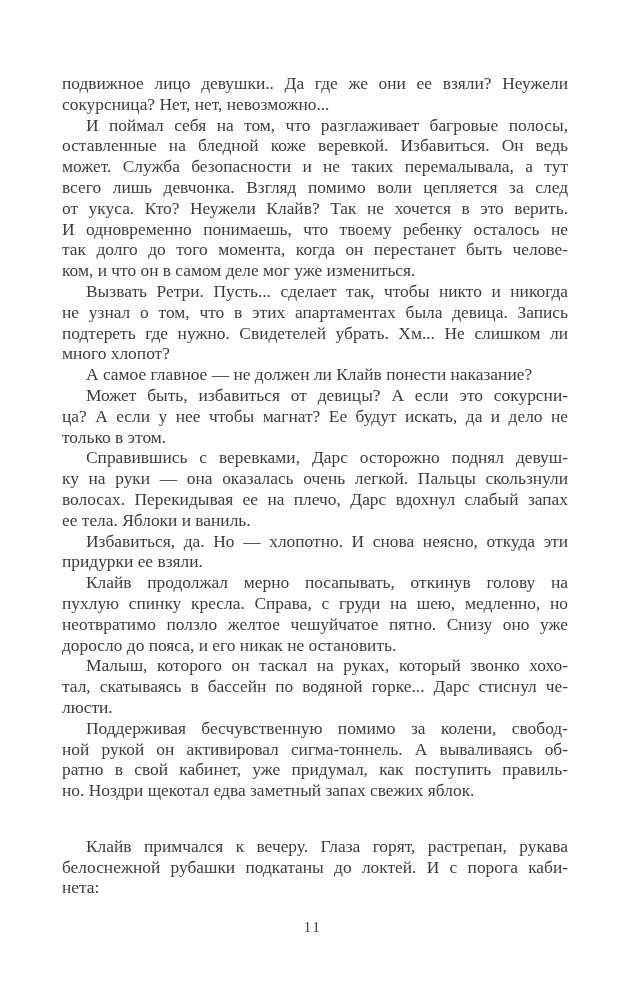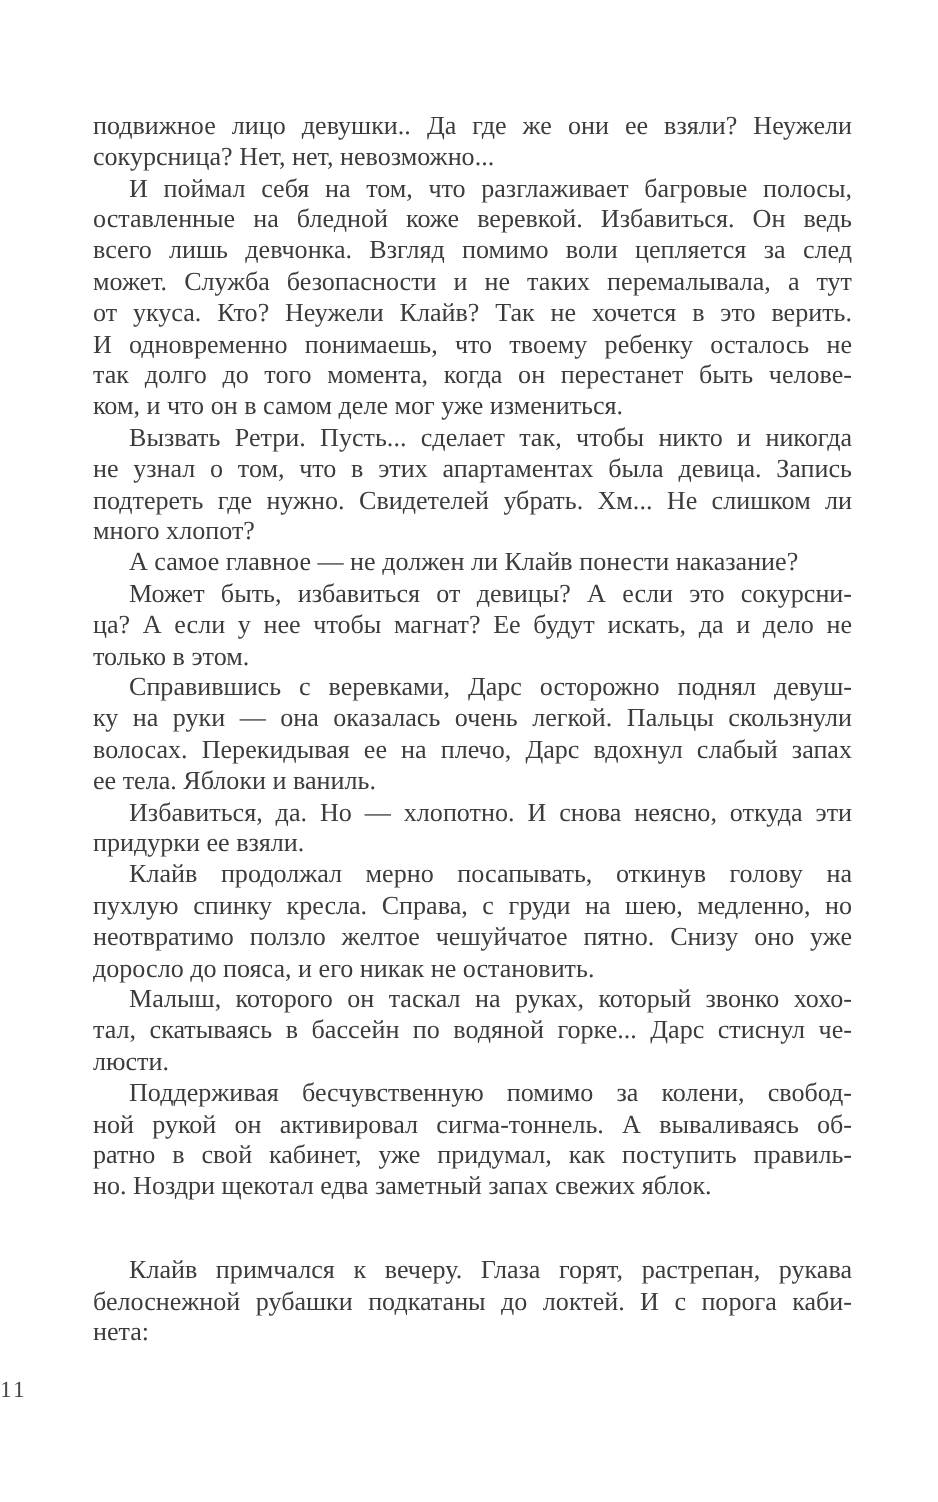--- a/index.html
+++ b/index.html
@@ -33,40 +33,41 @@
   .line.last {
     text-align: justify;
     text-align-last: left;
   }
   .line.indent { text-indent: 24px; }
   .page-number {
     position: absolute;
     top: 917px;
     left: 0;
     width: 625px;
+    text-align: center;
     font-size: 15.5px;
     line-height: 20px;
     letter-spacing: 1.5px;
     color: #474747;
   }
 </style>
 </head>
 <body>
 
 <div class="page">
   <div class="text-block">
       <div class="para">
         <div class="line">подвижное лицо девушки.. Да где же они ее взяли? Неужели</div>
         <div class="line last">сокурсница? Нет, нет, невозможно...</div>
       </div>
       <div class="para">
         <div class="line indent">И поймал себя на том, что разглаживает багровые полосы,</div>
         <div class="line">оставленные на бледной коже веревкой. Избавиться. Он ведь</div>
+        <div class="line">может. Служба безопасности и не таких перемалывала, а тут</div>
         <div class="line">всего лишь девчонка. Взгляд помимо воли цепляется за след</div>
-        <div class="line">может. Служба безопасности и не таких перемалывала, а тут</div>
         <div class="line">от укуса. Кто? Неужели Клайв? Так не хочется в это верить.</div>
         <div class="line">И одновременно понимаешь, что твоему ребенку осталось не</div>
         <div class="line">так долго до того момента, когда он перестанет быть челове-</div>
         <div class="line last">ком, и что он в самом деле мог уже измениться.</div>
       </div>
       <div class="para">
         <div class="line indent">Вызвать Ретри. Пусть... сделает так, чтобы никто и никогда</div>
         <div class="line">не узнал о том, что в этих апартаментах была девица. Запись</div>
         <div class="line">подтереть где нужно. Свидетелей убрать. Хм... Не слишком ли</div>
         <div class="line last">много хлопот?</div>

